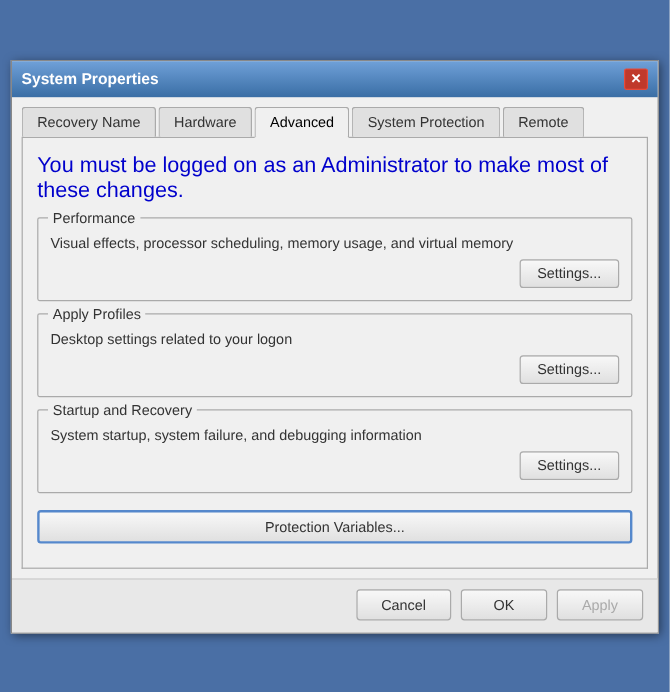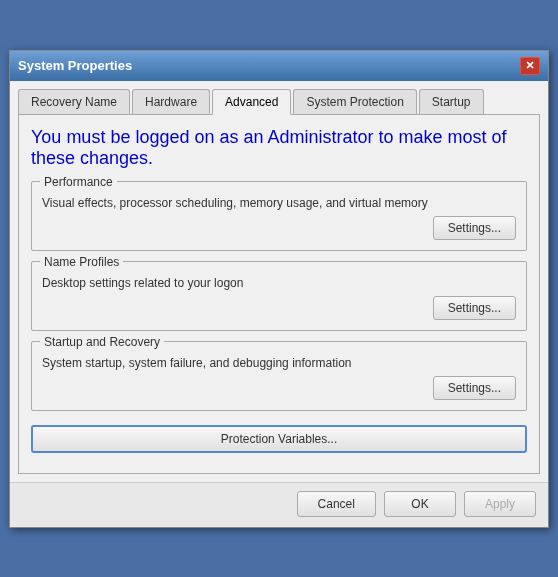--- a/index.html
+++ b/index.html
@@ -195,39 +195,39 @@
     </div>
   </div>
 
   <div class="content">
 
     <div class="tabs">
       <div class="tab">Recovery Name</div>
       <div class="tab">Hardware</div>
       <div class="tab active">Advanced</div>
       <div class="tab">System Protection</div>
-      <div class="tab">Startup</div>
+      <div class="tab">Remote</div>
     </div>
 
     <div class="tab-content">
       
       <div class="admin-notice">You must be logged on as an Administrator to make most of these changes.</div>
 
       
       <div class="section">
         <span class="section-title">Performance</span>
         <div class="section-desc">Visual effects, processor scheduling, memory usage, and virtual memory</div>
         <div class="section-footer">
           <button class="btn">Settings...</button>
         </div>
       </div>
 
       
       <div class="section">
-        <span class="section-title">Name Profiles</span>
+        <span class="section-title">Apply Profiles</span>
         <div class="section-desc">Desktop settings related to your logon</div>
         <div class="section-footer">
           <button class="btn">Settings...</button>
         </div>
       </div>
 
       
       <div class="section">
         <span class="section-title">Startup and Recovery</span>
         <div class="section-desc">System startup, system failure, and debugging information</div>

